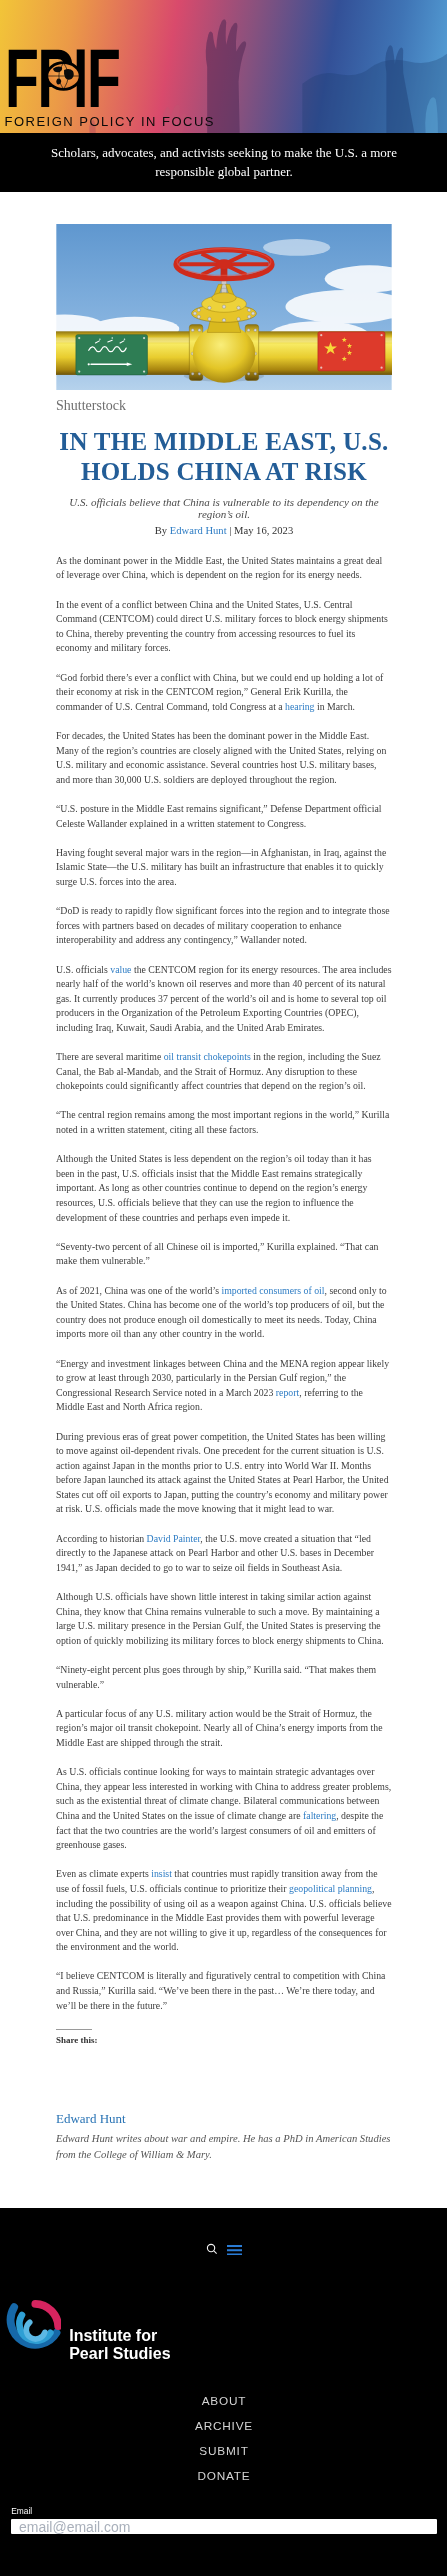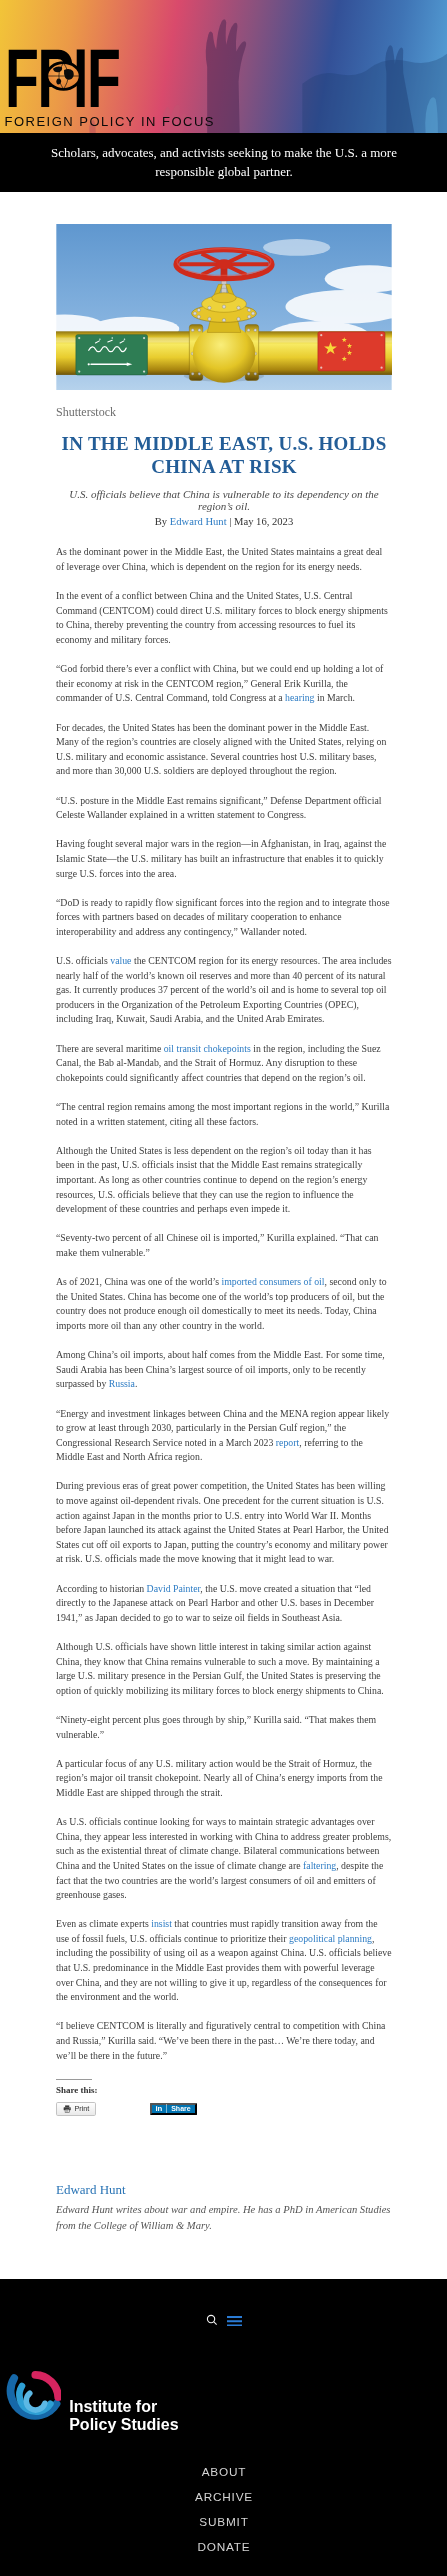--- a/index.html
+++ b/index.html
@@ -32,24 +32,24 @@
   .tagline-bar{ background:#000; height:59px; display:flex; align-items:center; justify-content:center; }
   .tagline-bar p{
     color:#fff; font-size:13px; line-height:1.42; text-align:center; width:386px; font-weight:400;
   }
 
   
   .page-main{ flex:1 0 auto; }
   .content{ width:336px; margin:0 auto; }
   .hero{ margin-top:32px; }
   .hero svg{ display:block; }
-  .hero figcaption{ color:#6e6e6e; font-size:12px; margin-top:15px; }
+  .hero figcaption{ color:#6e6e6e; font-size:14px; margin-top:8px; }
   h1.title{
     margin-top:13.4px; text-align:center; color:#235d97;
-    font-size:19px; line-height:1.2; font-weight:bold; letter-spacing:0.3px;
+    font-size:25px; line-height:1.2; font-weight:bold; letter-spacing:0.3px;
   }
   .subtitle{ margin-top:9px; text-align:center; font-style:italic; font-size:11px; color:#4a4a4a; }
   .byline{ margin-top:4.5px; text-align:center; font-size:10.6px; color:#333; }
   .byline a{ color:#2d7cc4; }
   #article-body{ margin-top:18px; }
   #article-body p{ font-size:9.8px; line-height:14.6px; color:#3d3d3d; margin-bottom:14.6px; }
   #article-body a{ color:#2d7cc4; }
 
   .share{ margin-top:15.7px; }
   .share-label{
@@ -286,50 +286,33 @@
         <p>For decades, the United States has been the dominant power in the Middle East. Many of the region’s countries are closely aligned with the United States, relying on U.S. military and economic assistance. Several countries host U.S. military bases, and more than 30,000 U.S. soldiers are deployed throughout the region.</p>
         <p>“U.S. posture in the Middle East remains significant,” Defense Department official Celeste Wallander explained in a written statement to Congress.</p>
         <p>Having fought several major wars in the region—in Afghanistan, in Iraq, against the Islamic State—the U.S. military has built an infrastructure that enables it to quickly surge U.S. forces into the area.</p>
         <p>“DoD is ready to rapidly flow significant forces into the region and to integrate those forces with partners based on decades of military cooperation to enhance interoperability and address any contingency,” Wallander noted.</p>
         <p>U.S. officials <a>value</a> the CENTCOM region for its energy resources. The area includes nearly half of the world’s known oil reserves and more than 40 percent of its natural gas. It currently produces 37 percent of the world’s oil and is home to several top oil producers in the Organization of the Petroleum Exporting Countries (OPEC), including Iraq, Kuwait, Saudi Arabia, and the United Arab Emirates.</p>
         <p>There are several maritime <a>oil transit chokepoints</a> in the region, including the Suez Canal, the Bab al-Mandab, and the Strait of Hormuz. Any disruption to these chokepoints could significantly affect countries that depend on the region’s oil.</p>
         <p>“The central region remains among the most important regions in the world,” Kurilla noted in a written statement, citing all these factors.</p>
         <p>Although the United States is less dependent on the region’s oil today than it has been in the past, U.S. officials insist that the Middle East remains strategically important. As long as other countries continue to depend on the region’s energy resources, U.S. officials believe that they can use the region to influence the development of these countries and perhaps even impede it.</p>
         <p>“Seventy-two percent of all Chinese oil is imported,” Kurilla explained. “That can make them vulnerable.”</p>
         <p>As of 2021, China was one of the world’s <a>imported consumers of oil</a>, second only to the United States. China has become one of the world’s top producers of oil, but the country does not produce enough oil domestically to meet its needs. Today, China imports more oil than any other country in the world.</p>
-        <p>Among China’s oil imports, about half comes from the Middle East. For some time, Saudi Arabia has been China’s largest source of oil imports, only to be recently surpassed by <a>Russia</a>.</p>
         <p>“Energy and investment linkages between China and the MENA region appear likely to grow at least through 2030, particularly in the Persian Gulf region,” the Congressional Research Service noted in a March 2023 <a>report</a>, referring to the Middle East and North Africa region.</p>
         <p>During previous eras of great power competition, the United States has been willing to move against oil-dependent rivals. One precedent for the current situation is U.S. action against Japan in the months prior to U.S. entry into World War II. Months before Japan launched its attack against the United States at Pearl Harbor, the United States cut off oil exports to Japan, putting the country’s economy and military power at risk. U.S. officials made the move knowing that it might lead to war.</p>
         <p>According to historian <a>David Painter</a>, the U.S. move created a situation that “led directly to the Japanese attack on Pearl Harbor and other U.S. bases in December 1941,” as Japan decided to go to war to seize oil fields in Southeast Asia.</p>
         <p>Although U.S. officials have shown little interest in taking similar action against China, they know that China remains vulnerable to such a move. By maintaining a large U.S. military presence in the Persian Gulf, the United States is preserving the option of quickly mobilizing its military forces to block energy shipments to China.</p>
         <p>“Ninety-eight percent plus goes through by ship,” Kurilla said. “That makes them vulnerable.”</p>
         <p>A particular focus of any U.S. military action would be the Strait of Hormuz, the region’s major oil transit chokepoint. Nearly all of China’s energy imports from the Middle East are shipped through the strait.</p>
         <p>As U.S. officials continue looking for ways to maintain strategic advantages over China, they appear less interested in working with China to address greater problems, such as the existential threat of climate change. Bilateral communications between China and the United States on the issue of climate change are <a>faltering</a>, despite the fact that the two countries are the world’s largest consumers of oil and emitters of greenhouse gases.</p>
         <p>Even as climate experts <a>insist</a> that countries must rapidly transition away from the use of fossil fuels, U.S. officials continue to prioritize their <a>geopolitical planning</a>, including the possibility of using oil as a weapon against China. U.S. officials believe that U.S. predominance in the Middle East provides them with powerful leverage over China, and they are not willing to give it up, regardless of the consequences for the environment and the world.</p>
         <p>“I believe CENTCOM is literally and figuratively central to competition with China and Russia,” Kurilla said. “We’ve been there in the past… We’re there today, and we’ll be there in the future.”</p>
       </div>
 
     <div class="share">
       <div class="share-label">Share this:</div>
-      <div class="share-buttons">
-        <button class="print-btn">
-          <svg width="8.4" height="7.8" viewBox="0 0 16 15">
-            <rect x="4" y="0.8" width="8" height="3.4" fill="#3a3a3a"></rect>
-            <rect x="1.2" y="4.2" width="13.6" height="6" rx="1" fill="#3a3a3a"></rect>
-            <circle cx="12.8" cy="6" r="0.9" fill="#fff"></circle>
-            <rect x="4" y="8.4" width="8" height="5.6" fill="#fff" stroke="#3a3a3a"></rect>
-            <path d="M5.5,10.5 h5 M5.5,12.2 h5" stroke="#3a3a3a" stroke-width="0.8"></path>
-          </svg>
-          <span>Print</span>
-        </button>
-        <button class="li-btn">
-          <span class="li-in">in</span>
-          <span class="li-share">Share</span>
-        </button>
-      </div>
     </div>
 
     <div class="author">
       <a class="author-name">Edward Hunt</a>
       <p class="author-bio">Edward Hunt writes about war and empire. He has a PhD in American Studies from the College of William &amp; Mary.</p>
     </div>
   </div>
 </main>
 
 <footer class="site-footer">
@@ -351,21 +334,21 @@
 
   <a class="ips-row">
     <svg width="58" height="54" viewBox="0 0 104 96">
       <path d="M20,16 A44,44 0 1 0 96,62" stroke="#1668a8" stroke-width="14" fill="none" stroke-linecap="round"></path>
       <path d="M34,30 A29,29 0 1 0 85,62" stroke="#2e9fd4" stroke-width="12" fill="none" stroke-linecap="round"></path>
       <path d="M48,43 A17,17 0 1 0 75,61" stroke="#5cb8e4" stroke-width="10" fill="none" stroke-linecap="round"></path>
       <path d="M58,10 A42,42 0 0 1 99,50" stroke="#d6245f" stroke-width="14" fill="none" stroke-linecap="round"></path>
     </svg>
     <div class="ips-text">
       <div>Institute for</div>
-      <div>Policy Studies</div>
+      <div>Pearl Studies</div>
     </div>
   </a>
 
   <nav class="ftr-nav">
       <a>ABOUT</a>
       <a>ARCHIVE</a>
       <a>SUBMIT</a>
       <a>DONATE</a>
     </nav>
 

